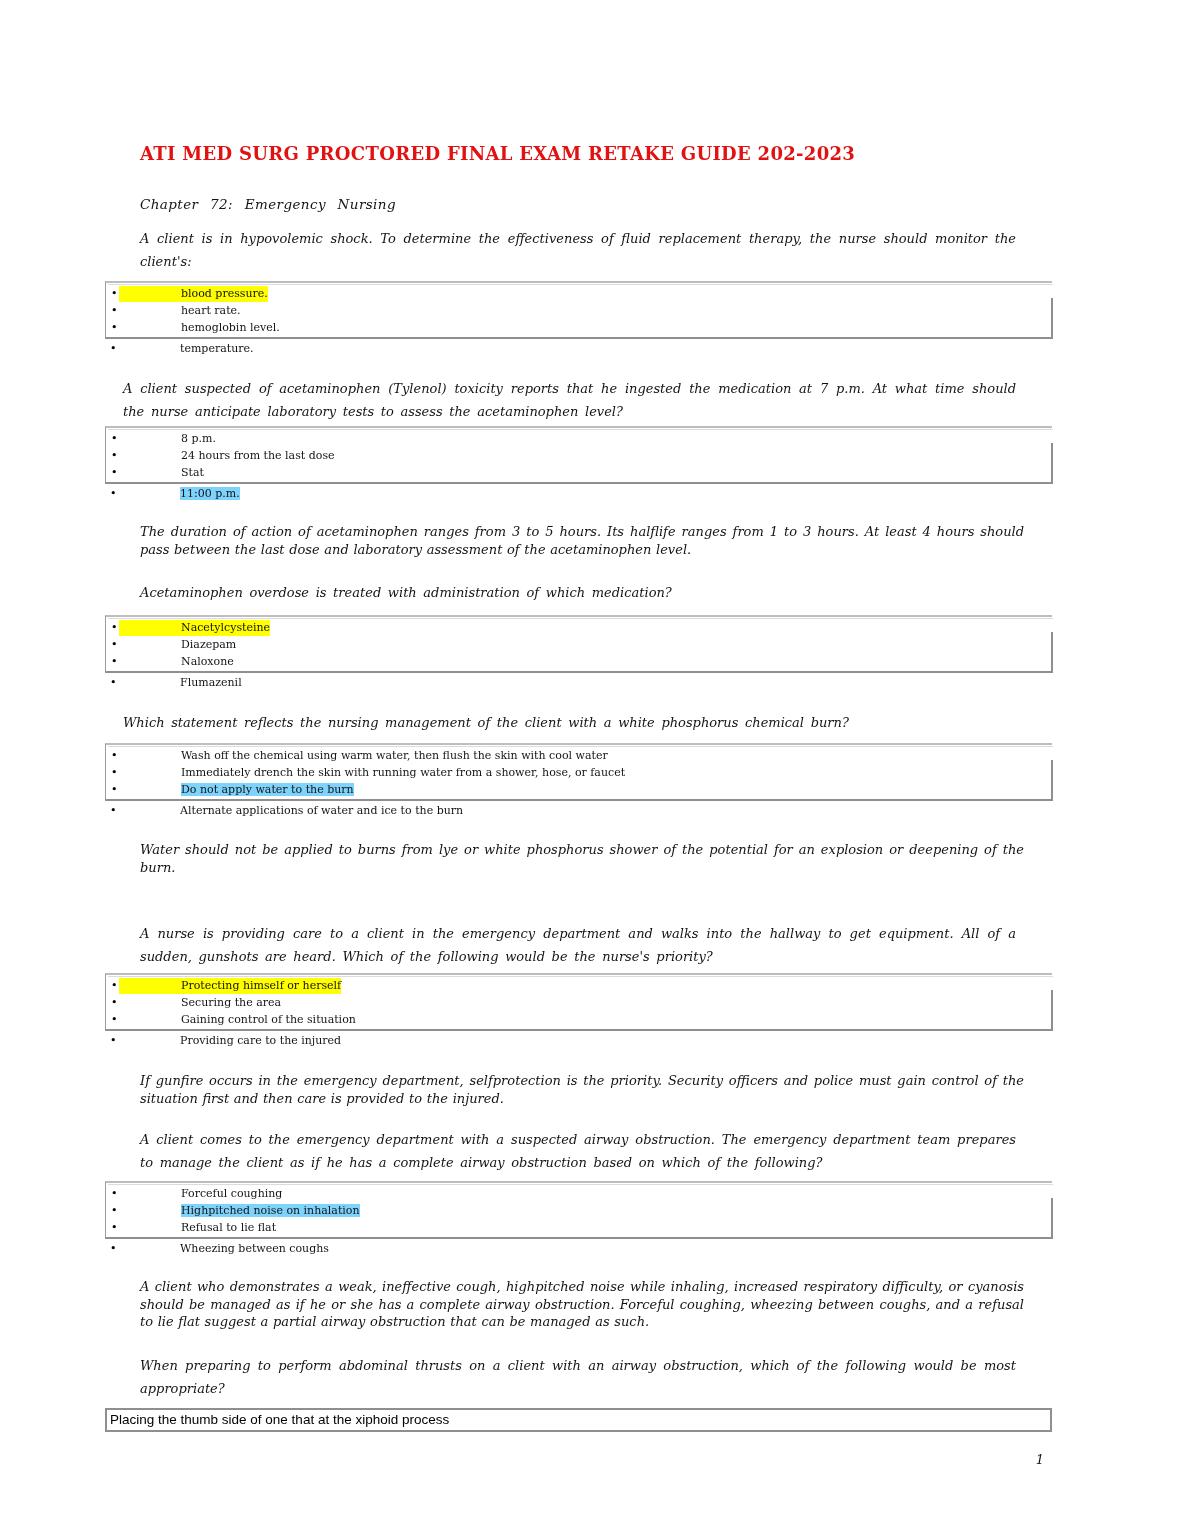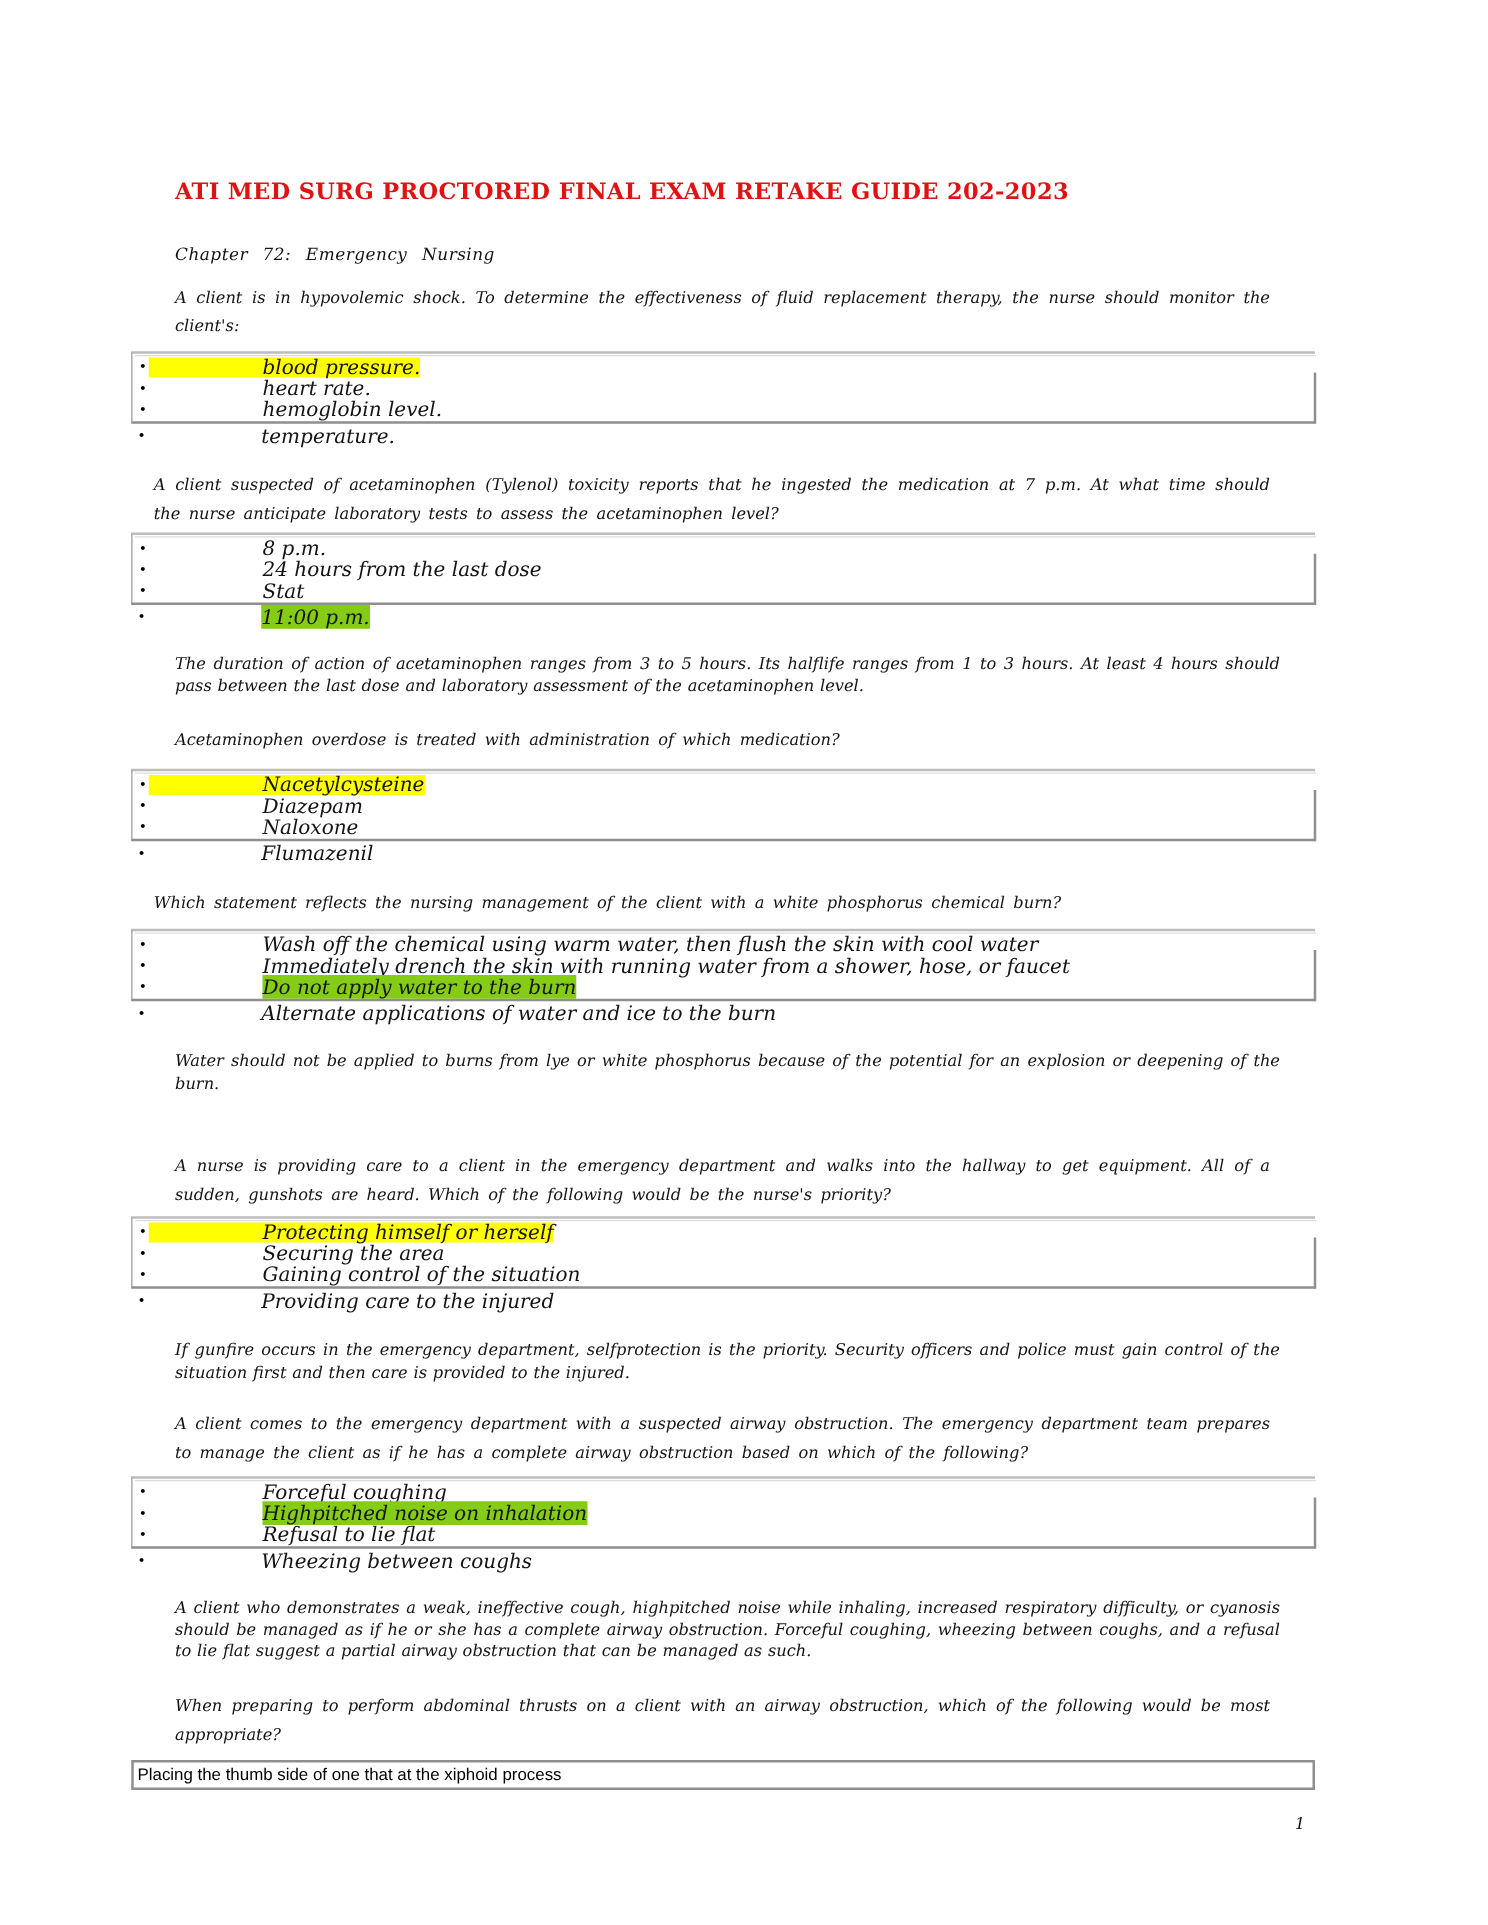--- a/index.html
+++ b/index.html
@@ -37,26 +37,26 @@
   }
   .opt-box::after {
     content:""; position:absolute; top:15px; bottom:-2px; right:-1px; width:2px; background:#8f8f8f;
   }
   .opt { display:flex; align-items:center; height:17px; position:relative; z-index:1; }
   .opt .bullet {
     width:8px; margin-left:5px; flex:0 0 auto; font-style:normal;
     font-size:11px; line-height:17px; color:#000;
   }
   .opt-body {
-    display:inline-block; padding-left:91px; font-style:italic;
-    font-size:16px; line-height:16px; white-space:nowrap;
+    display:inline-block; padding-left:62px; 
+    font-size:11px; line-height:16px; white-space:nowrap;
   }
   .opt.outside { margin-top:1px; }
   .hl-full { background:#ffff00; }
-  .hl-text .opt-text { background:#84cc16; }
+  .hl-text .opt-text { background:#7dd3fc; }
   .answer-line-box {
     border:2px solid #8f8f8f; height:24px; box-sizing:border-box;
     display:flex; align-items:center; padding-left:3px;
     font-family:"Liberation Sans", sans-serif; font-style:normal; font-size:13.5px;
     color:#000;
   }
   .page-number { position:absolute; right:146px; top:1452px; font-style:italic; font-size:13px; }
   .mt3{margin-top:3px;} .mt5{margin-top:5px;} .mt7{margin-top:7px;} .mt8{margin-top:8px;}
   .mt9{margin-top:9px;} .mt11{margin-top:11px;} .mt15{margin-top:15px;} .mt20{margin-top:20px;margin-left:18px;}
   .mt21{margin-top:21px;} .mt22{margin-top:22px;} .mt23{margin-top:23px;}
@@ -158,21 +158,21 @@
         <div class="opt">
             <span class="bullet">•</span>
             <span class="opt-body hl-text"><span class="opt-text">Do not apply water to the burn</span></span>
           </div>
       </div>
       <div class="opt outside">
           <span class="bullet">•</span>
           <span class="opt-body"><span class="opt-text">Alternate applications of water and ice to the burn</span></span>
         </div>
     </div>
-    <p class="rationale mt22">Water should not be applied to burns from lye or white phosphorus because of the potential for an explosion or deepening of the burn.</p>
+    <p class="rationale mt22">Water should not be applied to burns from lye or white phosphorus shower of the potential for an explosion or deepening of the burn.</p>
   </section>
 
   <section>
     <p class="question mt46">A nurse is providing care to a client in the emergency department and walks into the hallway to get equipment. All of a sudden, gunshots are heard. Which of the following would be the nurse's priority?</p>
     <div class="mt5">
       <div class="opt-box">
         <div class="opt">
             <span class="bullet">•</span>
             <span class="opt-body hl-full"><span class="opt-text">Protecting himself or herself</span></span>
           </div>

